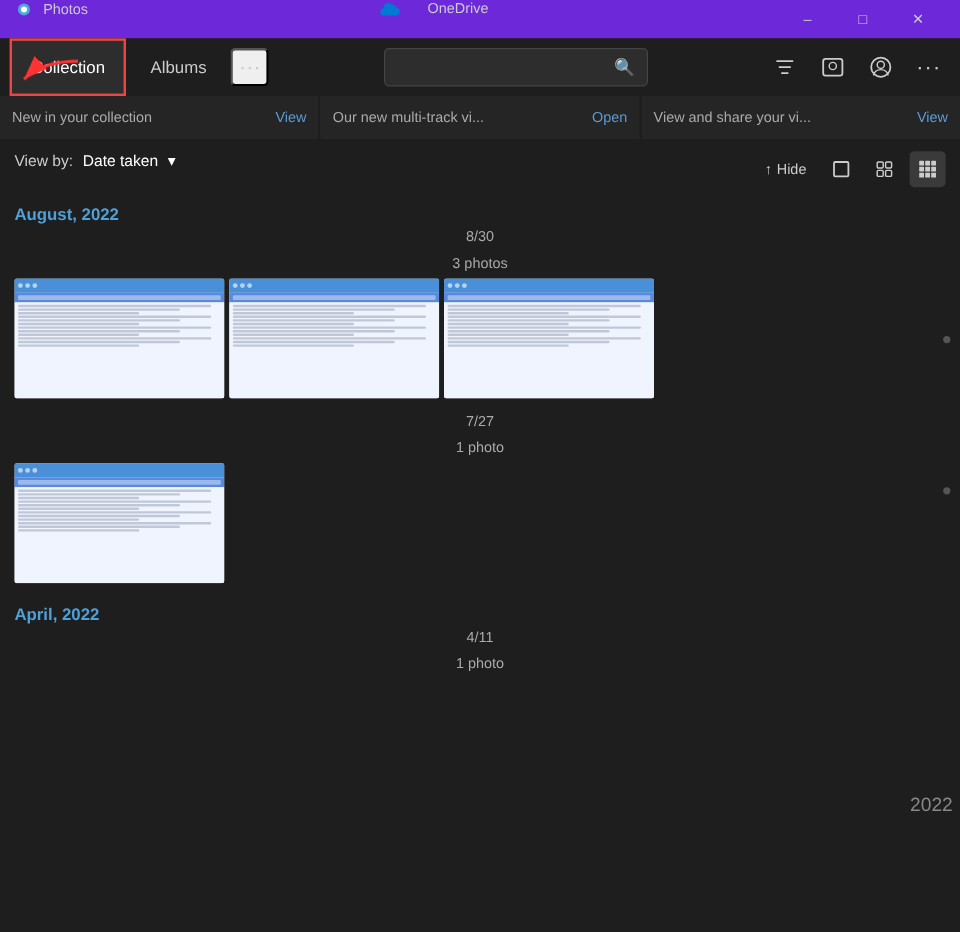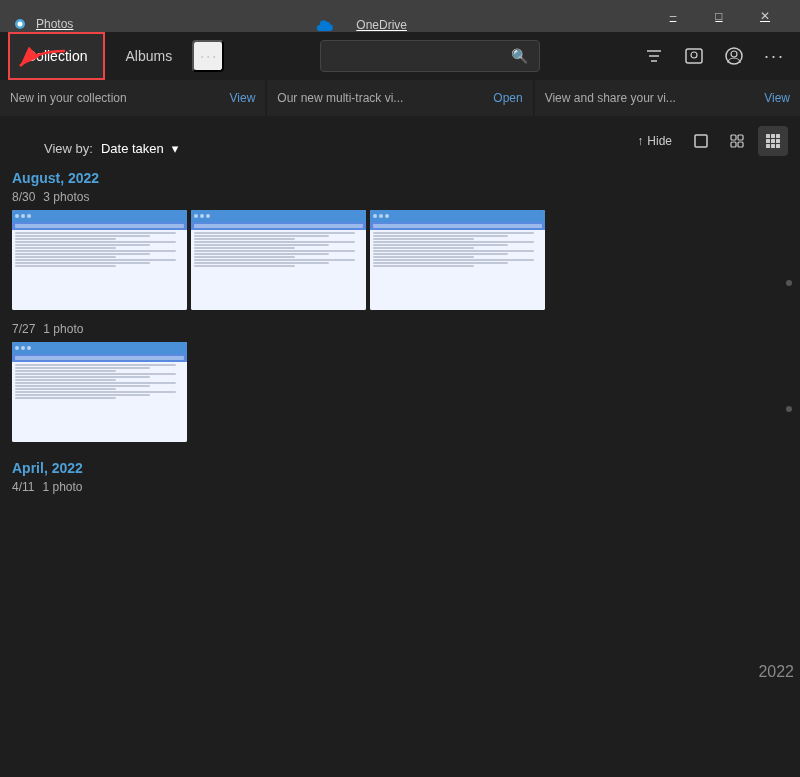--- a/index.html
+++ b/index.html
@@ -9,26 +9,25 @@
       background: #1e1e1e;
       color: #ffffff;
       font-family: 'Segoe UI', Arial, sans-serif;
       overflow: hidden;
       position: relative;
     }
 
     
     .title-bar {
       display: flex;
-      align-items: flex-end;
+      align-items: flex-start;
       justify-content: space-between;
       height: 32px;
-      background: #404040;
+      background: #6d28d9;
       padding: 0 12px;
-      text-decoration: underline;
     }
     .title-bar-left {
       display: flex;
       align-items: center;
       gap: 8px;
     }
     .app-title {
       font-size: 12px;
       color: #ccc;
     }
@@ -180,24 +179,23 @@
     
     .main-content {
       padding: 0 12px;
       overflow-y: auto;
       height: calc(777px - 32px - 48px - 181px);
     }
 
     
     .view-controls {
       display: flex;
-      align-items: flex-end;
+      align-items: flex-start;
       justify-content: space-between;
       padding: 10px 0 8px 0;
-      margin-left: 32px;
     }
     .view-by {
       display: flex;
       align-items: center;
       gap: 8px;
       font-size: 13px;
       color: #ccc;
     }
     .view-dropdown {
       display: flex;
@@ -250,20 +248,21 @@
       margin-bottom: 4px;
       padding-top: 6px;
     }
     .day-row {
       display: flex;
       align-items: center;
       gap: 8px;
       font-size: 12px;
       color: #aaa;
       margin-bottom: 6px;
+      flex-direction: column;
     }
     .photos-grid {
       display: flex;
       gap: 4px;
       flex-wrap: wrap;
     }
     .photo-thumb {
       width: 175px;
       height: 100px;
       background: #2a2a2a;

